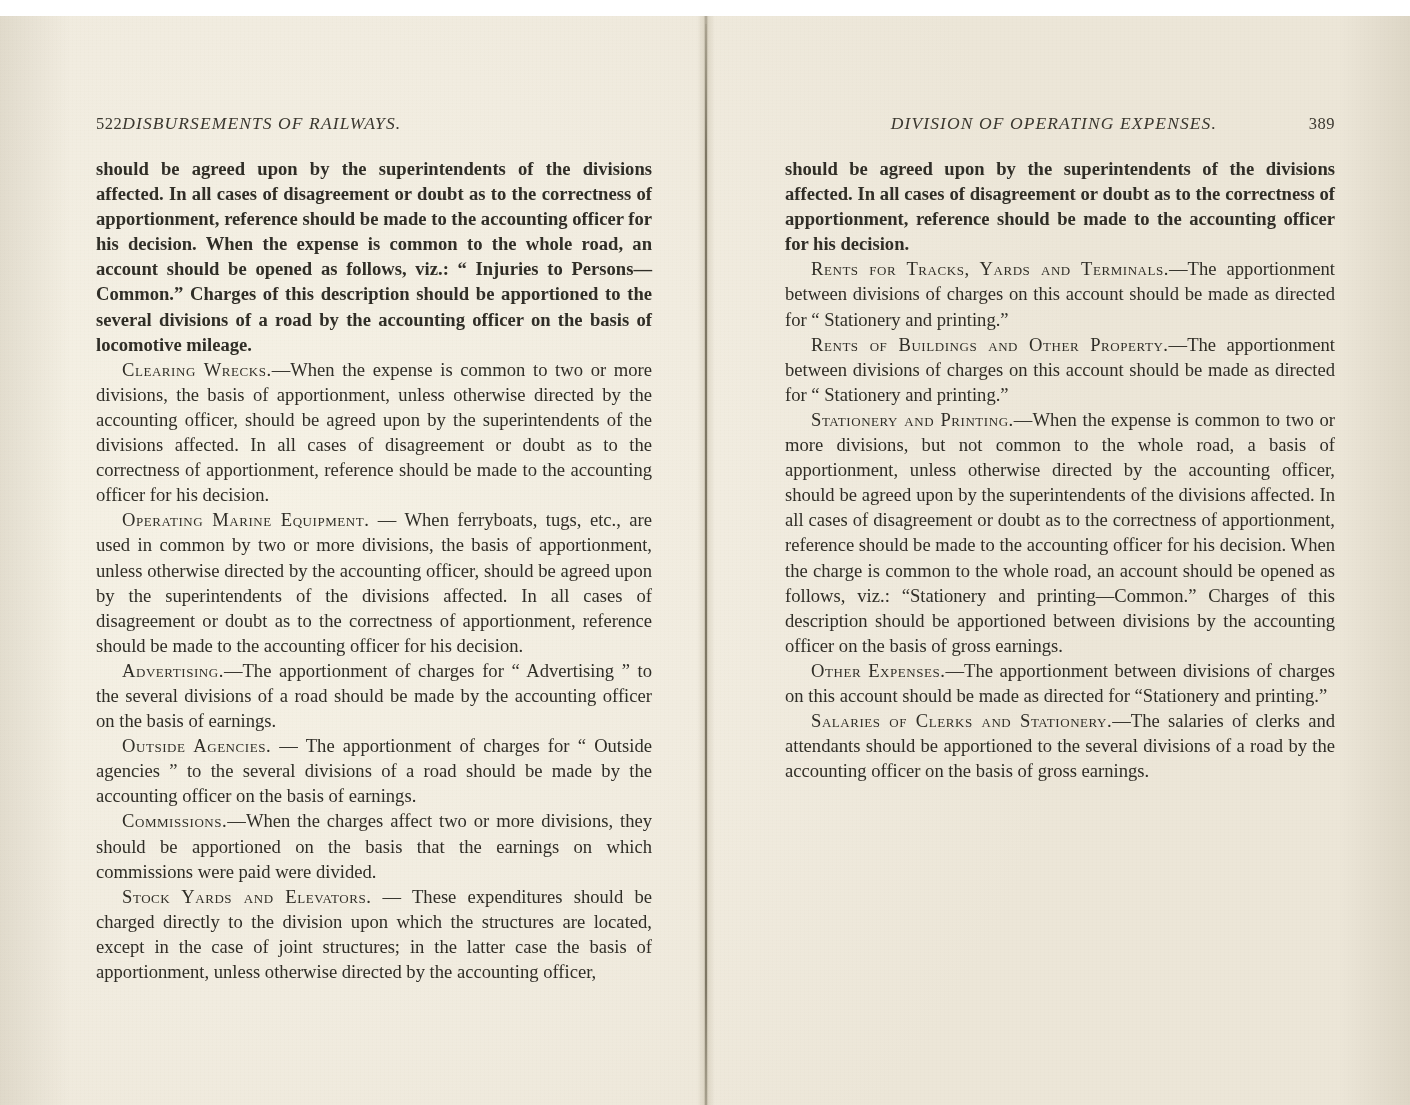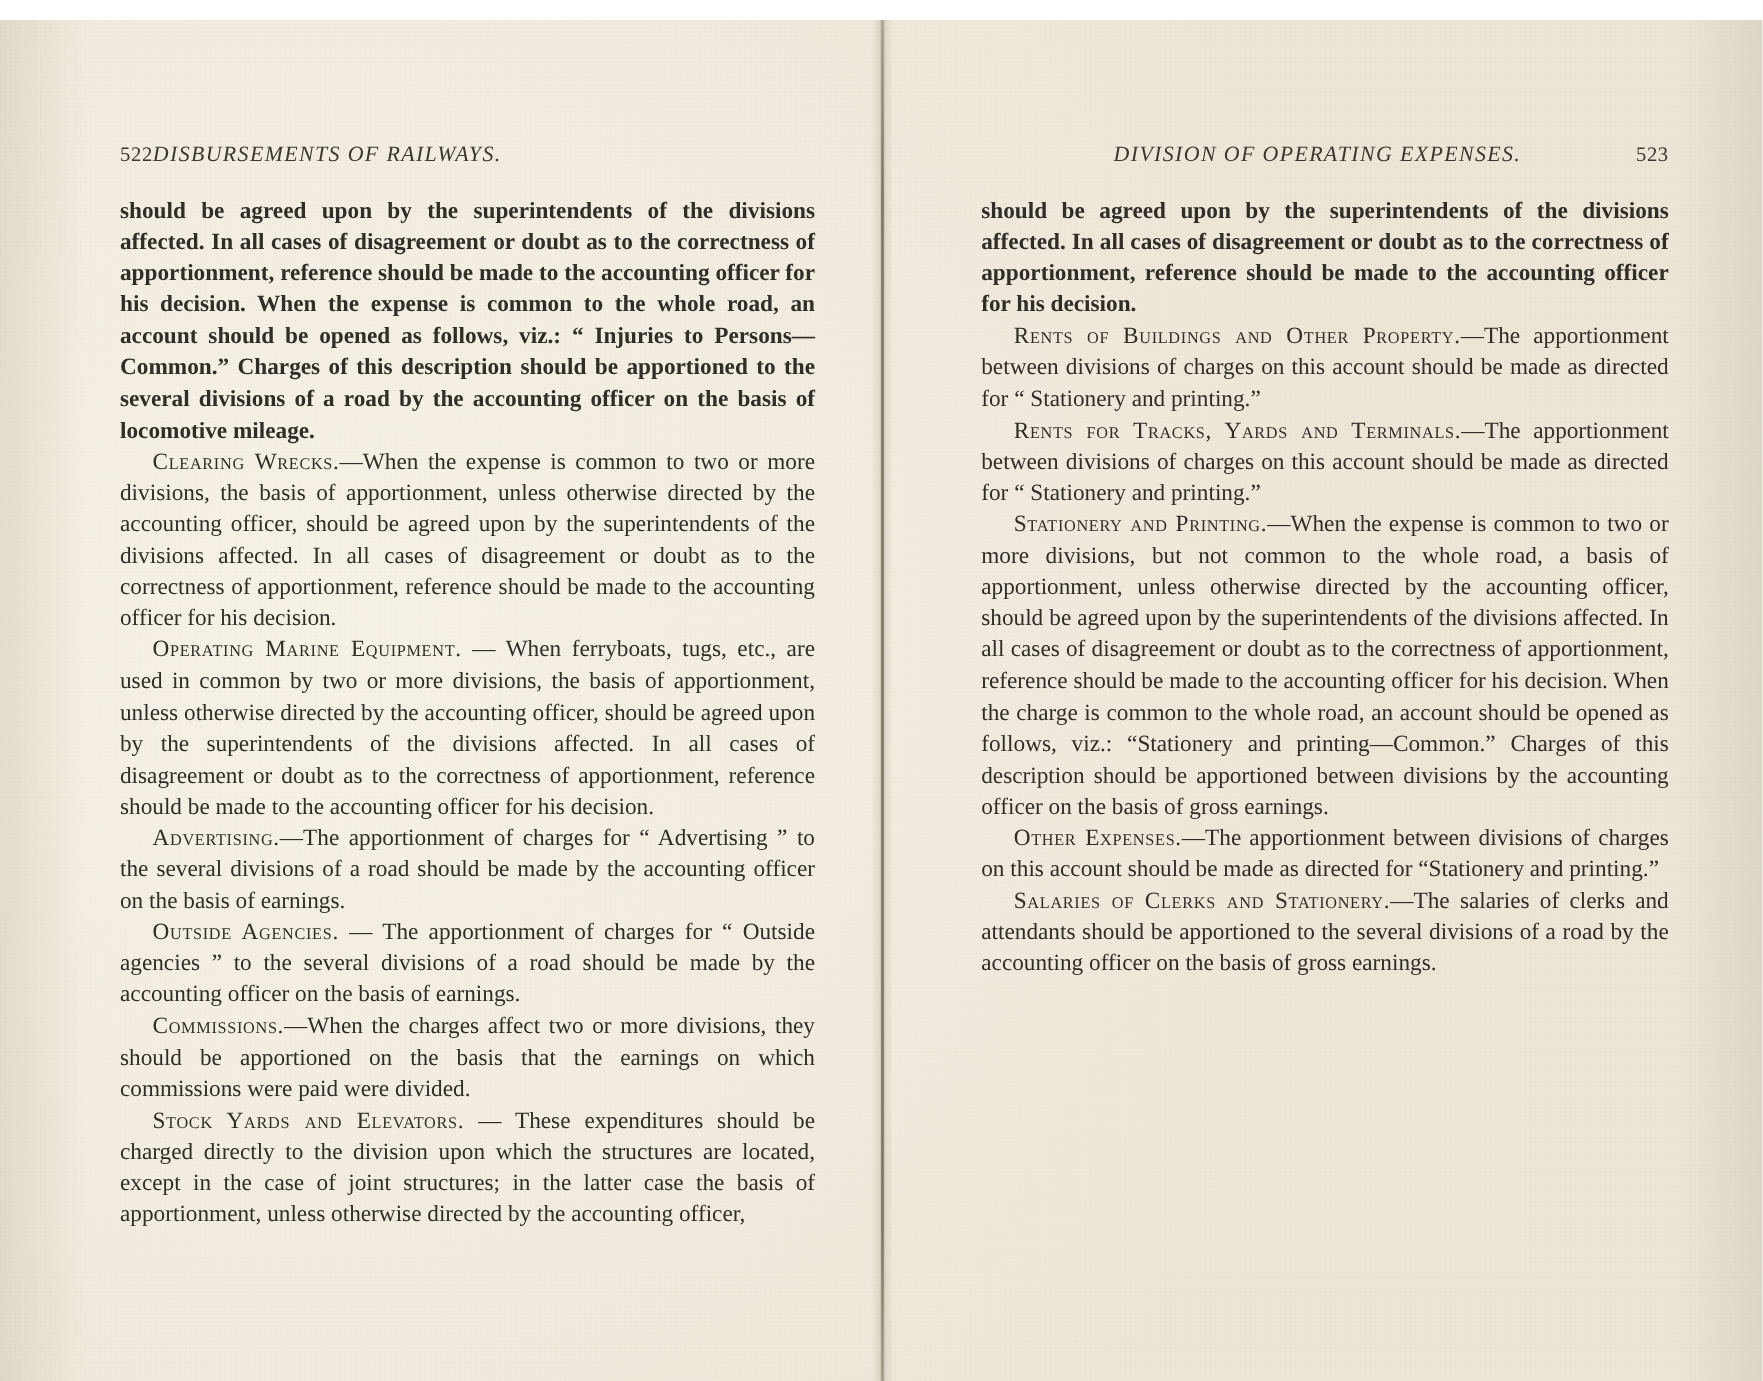--- a/index.html
+++ b/index.html
@@ -163,27 +163,27 @@
       <p><span class="runin">Outside Agencies.</span><span> — The apportionment of charges for “ Outside agencies ” to the several divisions of a road should be made by the accounting officer on the basis of earnings.</span></p>
       <p><span class="runin">Commissions.</span><span>—When the charges affect two or more divisions, they should be apportioned on the basis that the earnings on which commissions were paid were divided.</span></p>
       <p><span class="runin">Stock Yards and Elevators.</span><span> — These expenditures should be charged directly to the division upon which the structures are located, except in the case of joint structures; in the latter case the basis of apportionment, unless otherwise directed by the accounting officer,</span></p>
     </div>
   </div>
 
   <div class="page page-right">
 
     <div class="running-head rh-right">
       <span class="rh-title">DIVISION OF OPERATING EXPENSES.</span>
-      <span class="folio">523</span>
+      <span class="folio">389</span>
     </div>
 
     <div class="column col-right">
       <p class="noindent"><span>should be agreed upon by the superintendents of the divisions affected. In all cases of disagreement or doubt as to the correctness of apportionment, reference should be made to the accounting officer for his decision.</span></p>
+      <p><span class="runin">Rents for Tracks, Yards and Terminals.</span><span>—The apportionment between divisions of charges on this account should be made as directed for “ Stationery and printing.”</span></p>
       <p><span class="runin">Rents of Buildings and Other Property.</span><span>—The apportionment between divisions of charges on this account should be made as directed for “ Stationery and printing.”</span></p>
-      <p><span class="runin">Rents for Tracks, Yards and Terminals.</span><span>—The apportionment between divisions of charges on this account should be made as directed for “ Stationery and printing.”</span></p>
       <p><span class="runin">Stationery and Printing.</span><span>—When the expense is common to two or more divisions, but not common to the whole road, a basis of apportionment, unless otherwise directed by the accounting officer, should be agreed upon by the superintendents of the divisions affected. In all cases of disagreement or doubt as to the correctness of apportionment, reference should be made to the accounting officer for his decision. When the charge is common to the whole road, an account should be opened as follows, viz.: “Stationery and printing—Common.” Charges of this description should be apportioned between divisions by the accounting officer on the basis of gross earnings.</span></p>
       <p><span class="runin">Other Expenses.</span><span>—The apportionment between divisions of charges on this account should be made as directed for “Stationery and printing.”</span></p>
 
 
       <p><span class="runin">Salaries of Clerks and Stationery.</span><span>—The salaries of clerks and attendants should be apportioned to the several divisions of a road by the accounting officer on the basis of gross earnings.</span></p>
     </div>
   </div>
 
   <div class="edge-shade-left"></div>
   <div class="edge-shade-right"></div>

